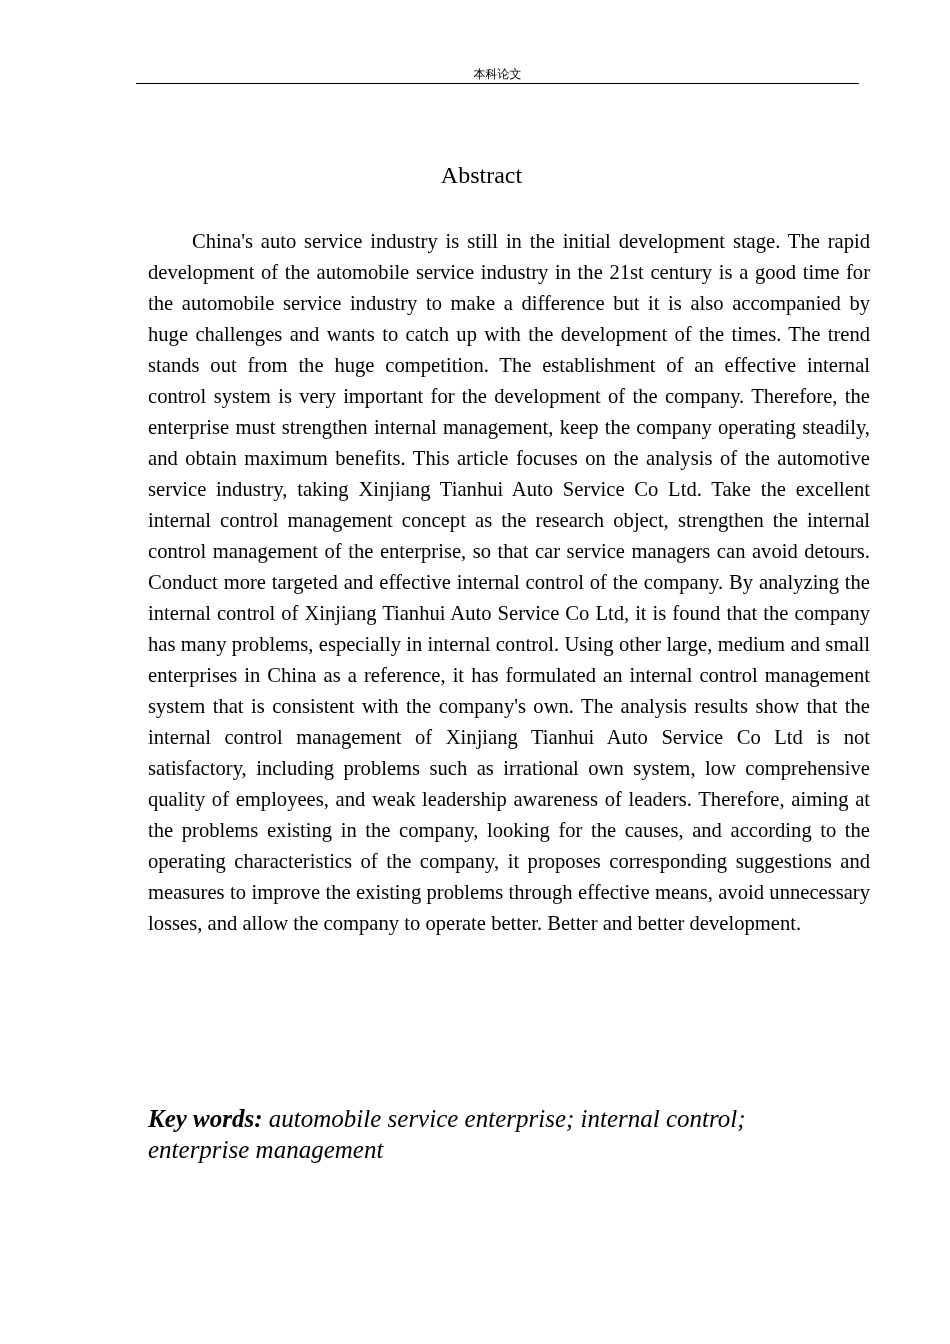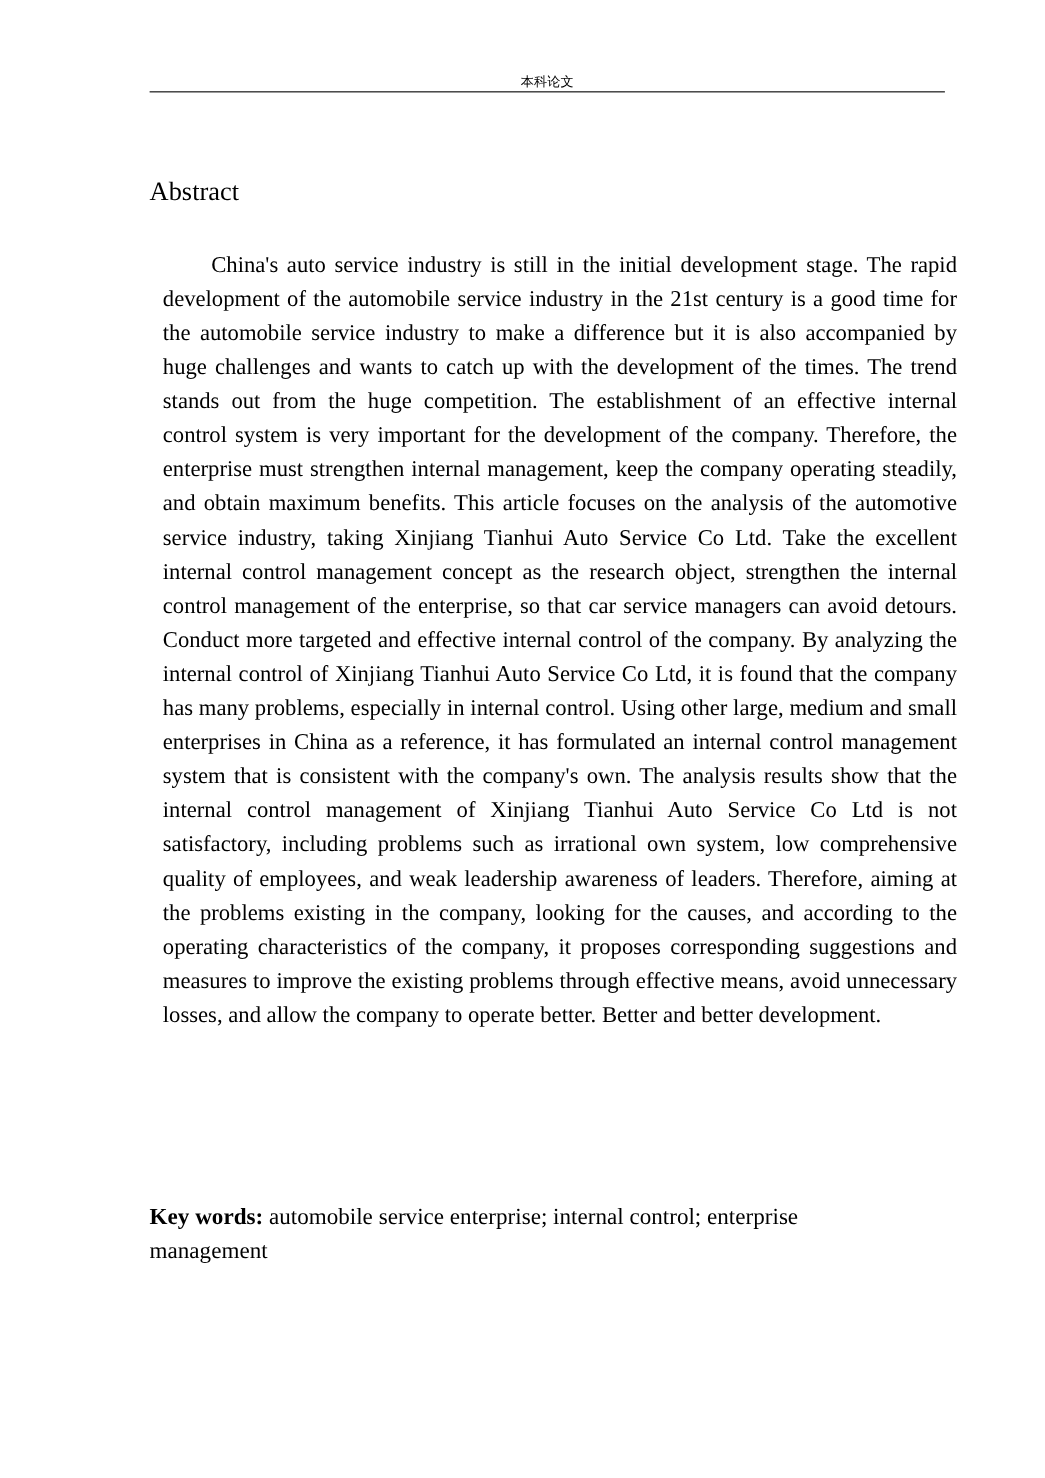--- a/index.html
+++ b/index.html
@@ -2,27 +2,27 @@
 <html><head>
   <meta charset="utf-8">
   <style>
     html, body { margin: 0; padding: 0; background: #ffffff; }
     body { width: 950px; height: 1344px; position: relative; overflow: hidden;
            font-family: "Liberation Serif", serif; color: #000; }
     .header-text { position: absolute; top: 66px; left: 0; width: 995px; text-align: center;
                    font-size: 12px; font-family: "DejaVu Sans", sans-serif; color: #000; }
     .header-rule { position: absolute; top: 83px; left: 136px; width: 723px; height: 0;
                    border-top: 1.3px solid #000; }
-    .title { position: absolute; top: 159px; left: 136px; width: 723px; 
+    .title { position: absolute; top: 159px; left: 120px; width: 723px; text-align: center;
              font-size: 24px; line-height: 32px; }
     .body-text { position: absolute; top: 226px; left: 148px; width: 722px;
                  font-size: 20.6px; line-height: 31px; text-align: justify;
                  text-indent: 44px; margin: 0; }
     .keywords { position: absolute; top: 1091px; left: 136px; width: 640px;
-                font-size: 21px; line-height: 31px; margin: 0; }
+                font-size: 25px; line-height: 31px; margin: 12px; font-style: italic; }
     .keywords .label { font-weight: bold; }
   </style>
 </head>
 <body>
 
 <div class="header-text">本科论文</div>
 <div class="header-rule"></div>
 
 <div class="title">Abstract</div>
 

